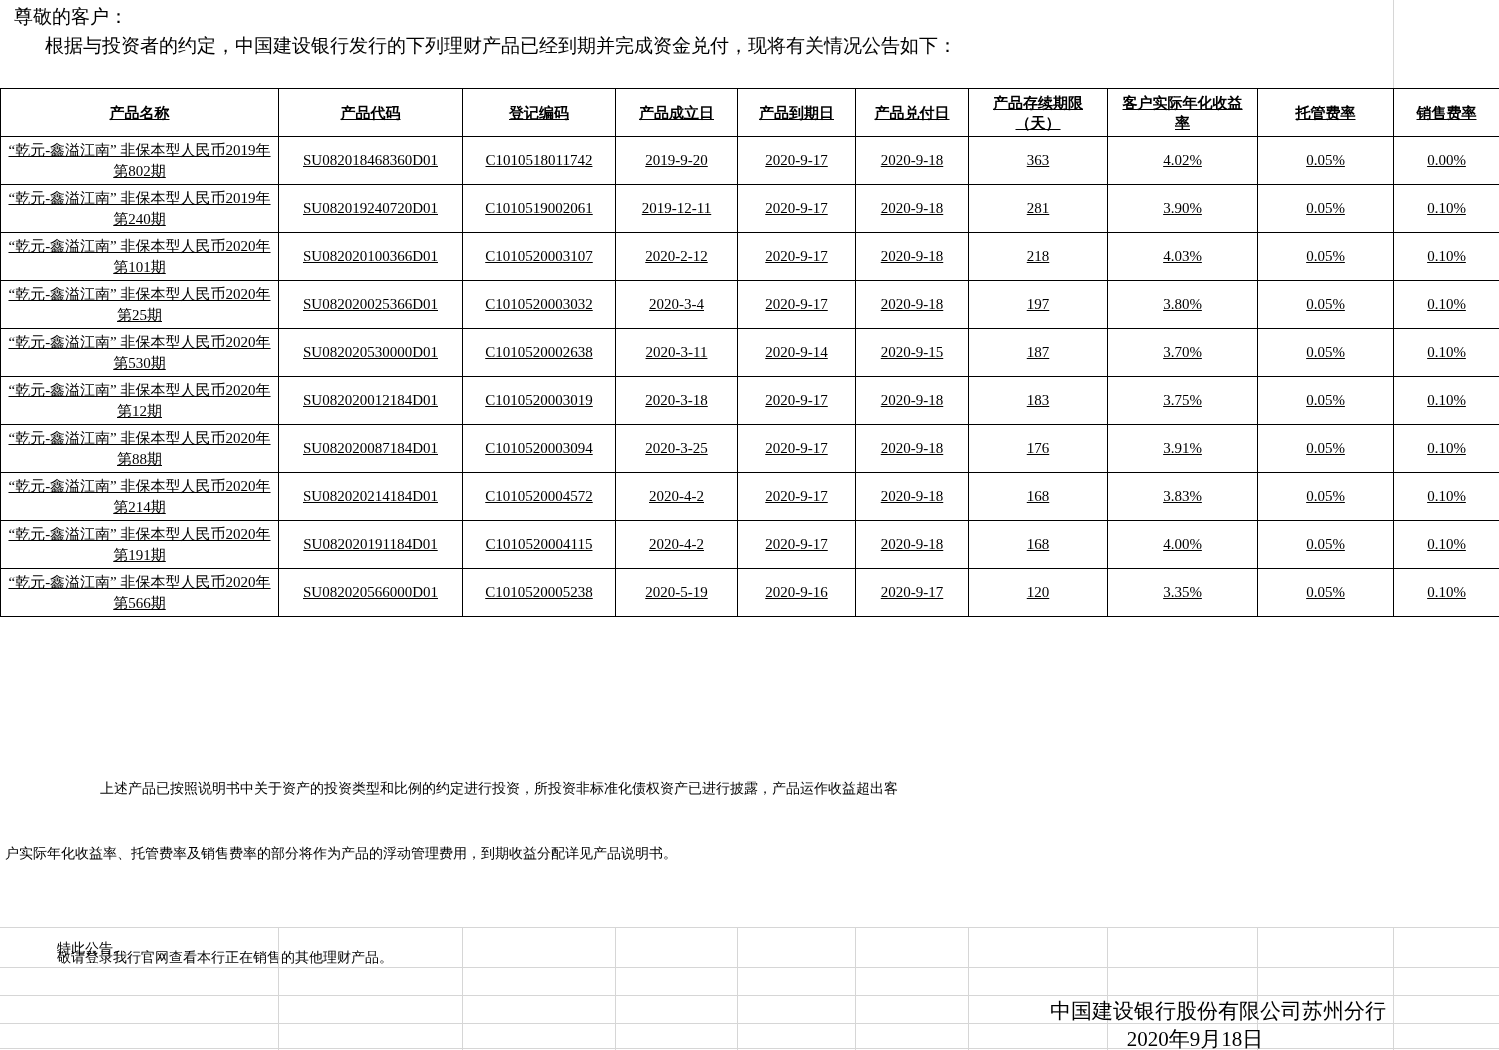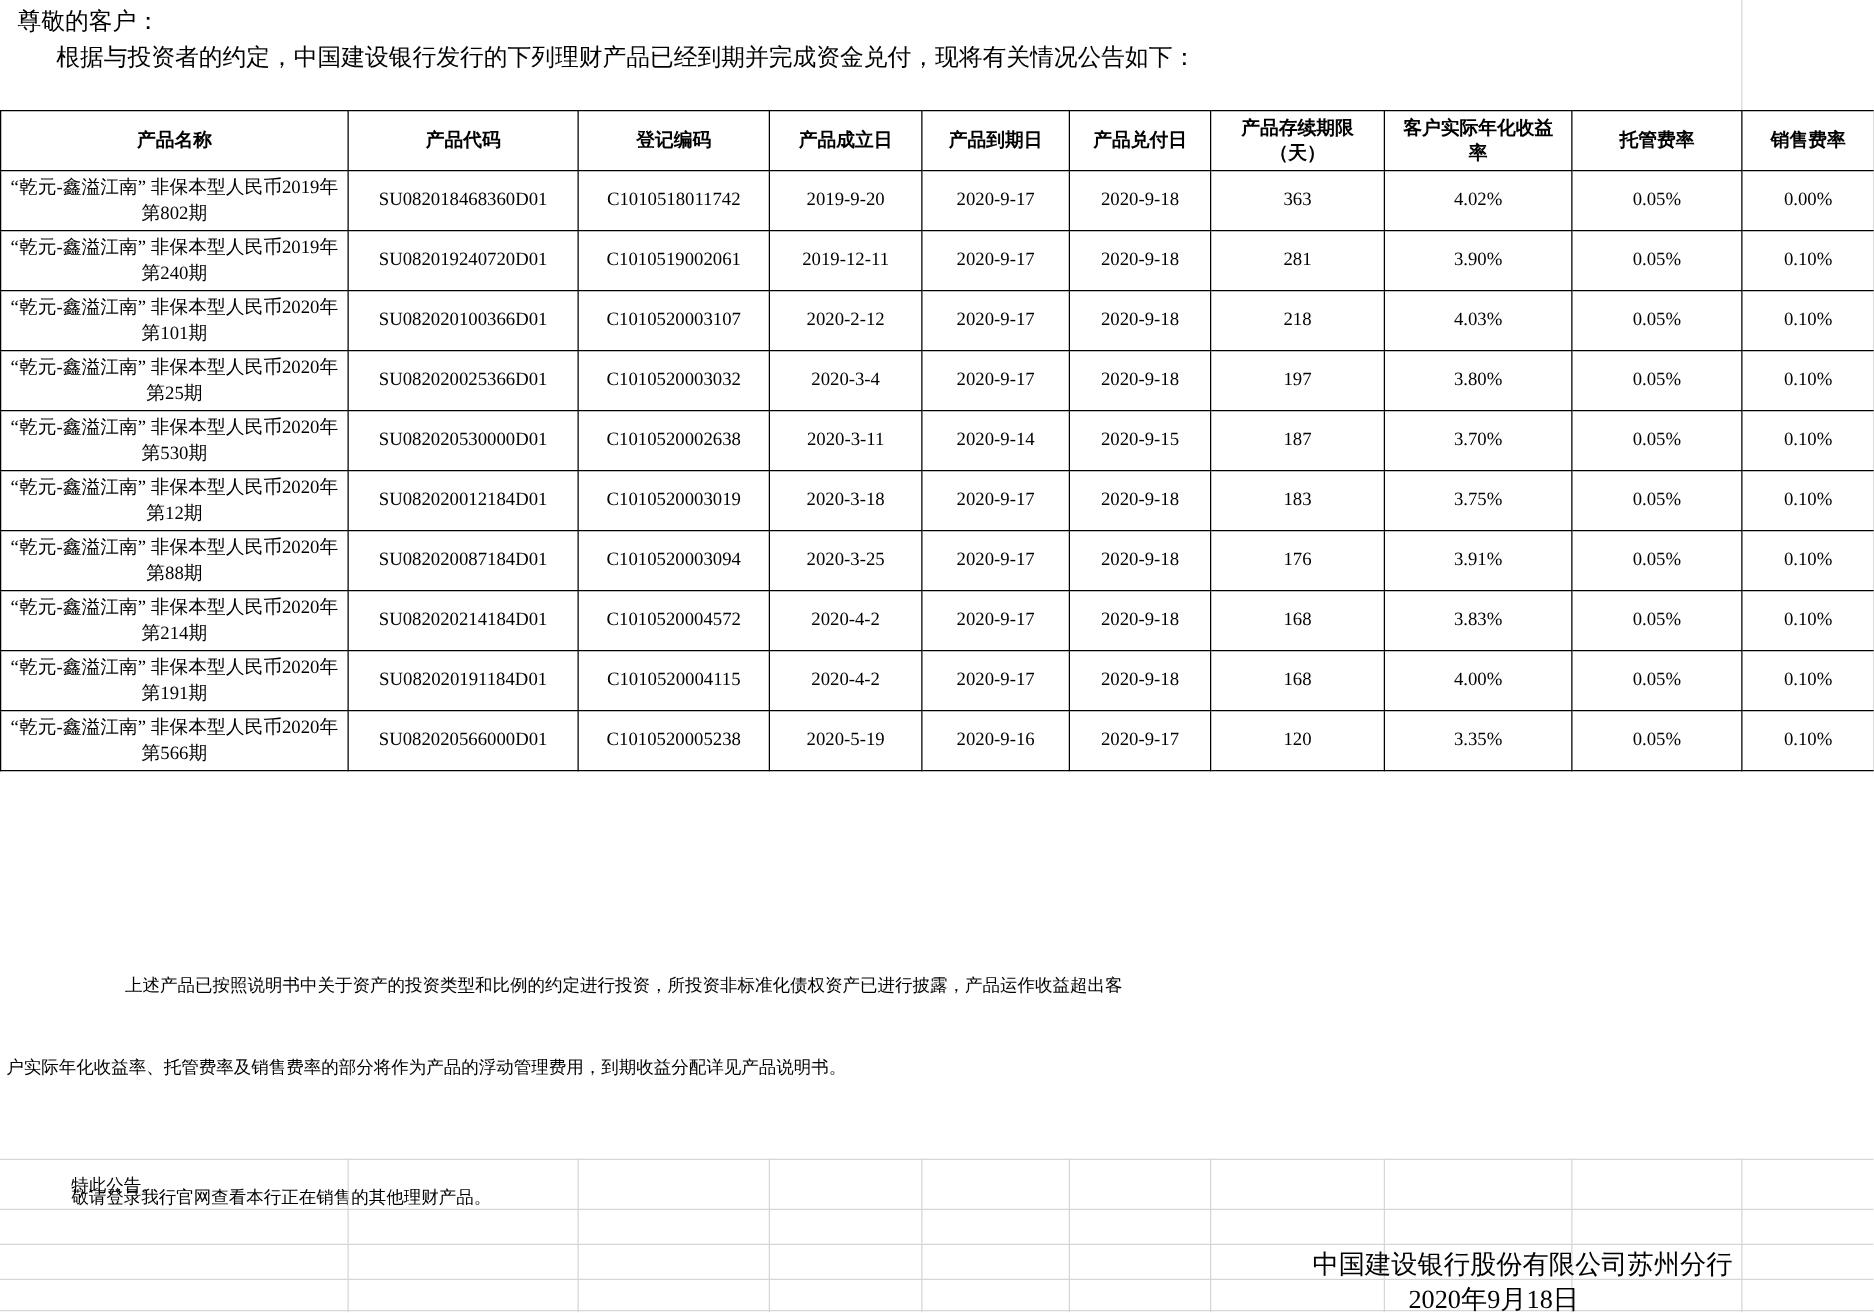--- a/index.html
+++ b/index.html
@@ -6,21 +6,21 @@
   .page {
     position:relative; width:1499px; height:1050px; background:#ffffff;
     color:#000; font-family:"Liberation Serif","DejaVu Serif",serif;
     overflow:hidden;
   }
   .greeting { position:absolute; left:3px; top:4px; font-size:19px;margin-left:11px; }
   .intro    { position:absolute; left:45px; top:33px; font-size:19px;font-family:Liberation Serif, serif; }
 
   table.products {
     position:absolute; left:0; top:88px; width:1499px;
-    border-collapse:collapse; table-layout:fixed;
+    border-collapse:collapse; table-layout:fixed;text-decoration:underline;
   }
   table.products th, table.products td {
     border:1px solid #000; text-align:center; vertical-align:middle;
     padding:0 4px; overflow:hidden;
   }
   table.products tr { height:48px; }
   table.products th { font-weight:bold; font-size:15px; white-space:pre-line; line-height:20px; }
   table.products td { font-size:15px; line-height:21px; }
   tbody tr:not(:first-child) td.dotcol { border-top:1px dotted #555; }
 

